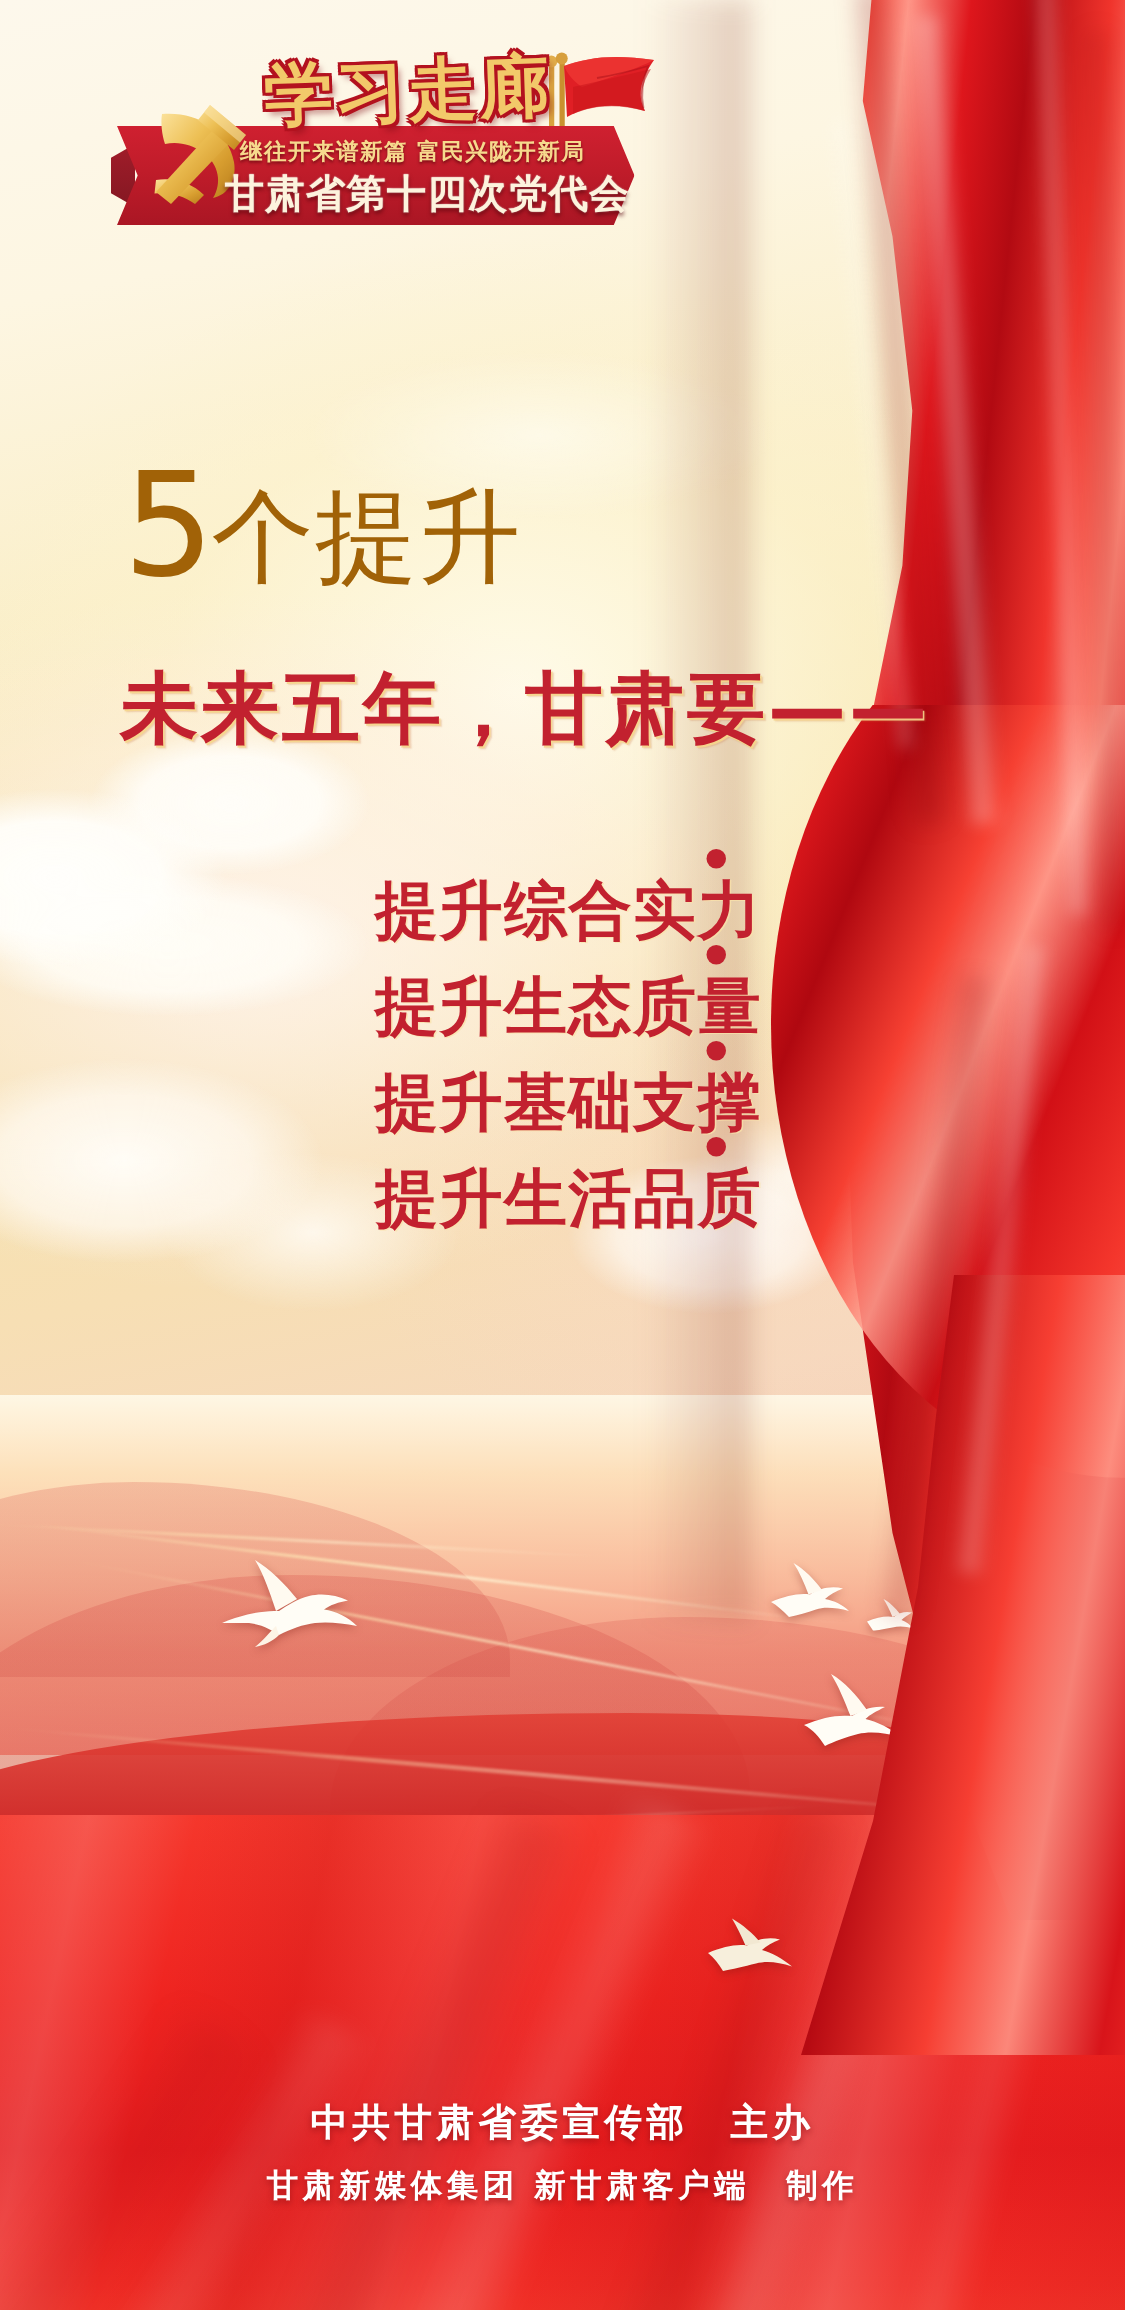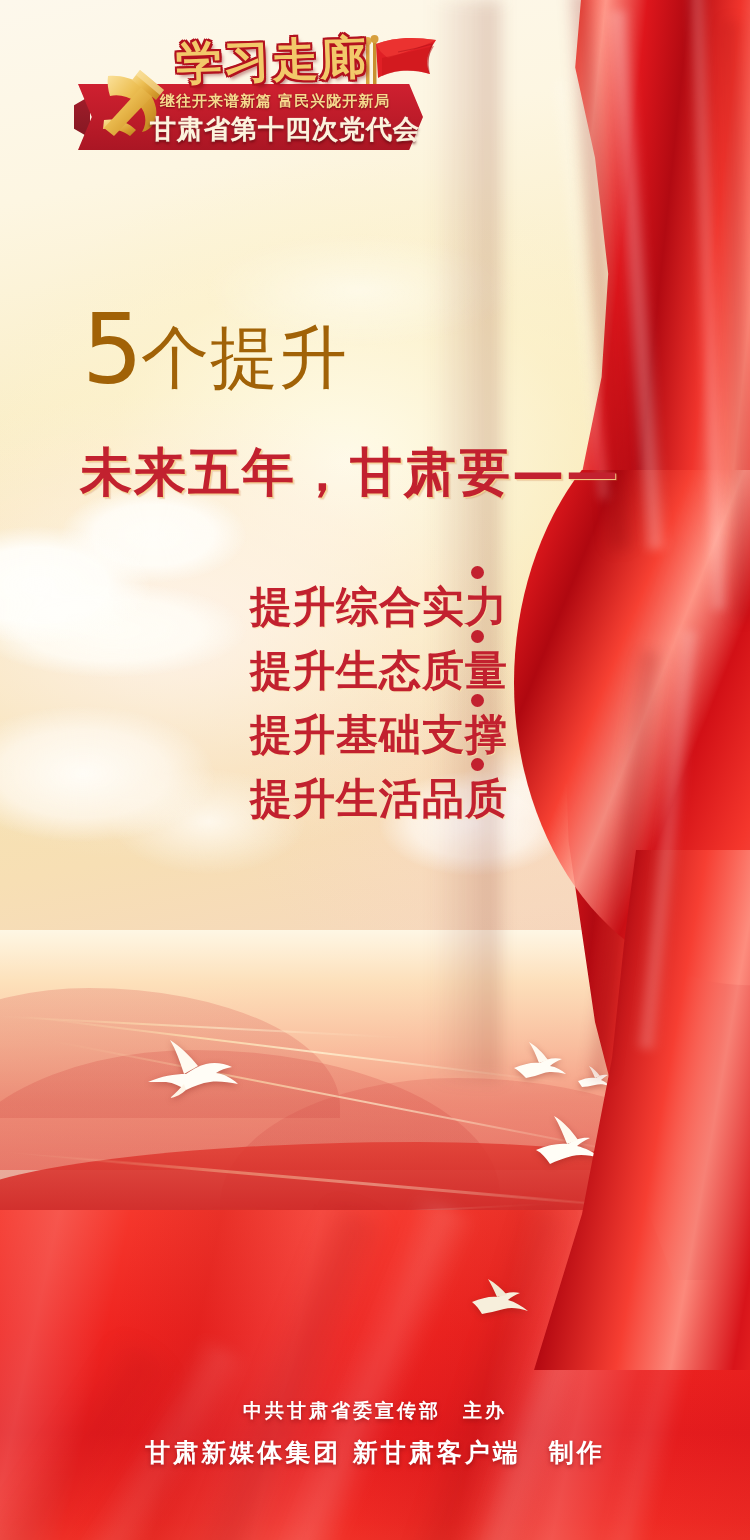--- a/index.html
+++ b/index.html
@@ -311,22 +311,22 @@
   }
 
   
   .footer { position:absolute; left:0; top:1398px; width:750px; text-align:center; }
   .footer-line {
     font-family:"DejaVu Sans", sans-serif;
     font-weight:bold; color:#ffffff;
     letter-spacing:3px; white-space:nowrap;
     text-shadow:0 2px 4px rgba(130,10,14,0.55);
   }
-  .fl-1 { font-size:19px; margin-bottom:12px; }
-  .fl-2 { font-size:25px; }
+  .fl-1 { font-size:25px; margin-bottom:12px; }
+  .fl-2 { font-size:21px; }
 </style>
 </head>
 <body>
 
 <div class="poster">
 
   <div class="bg-base"></div>
   <div class="bg-haze"></div>
   <div class="cloud cloud-d"></div>
   <div class="cloud cloud-a"></div>

